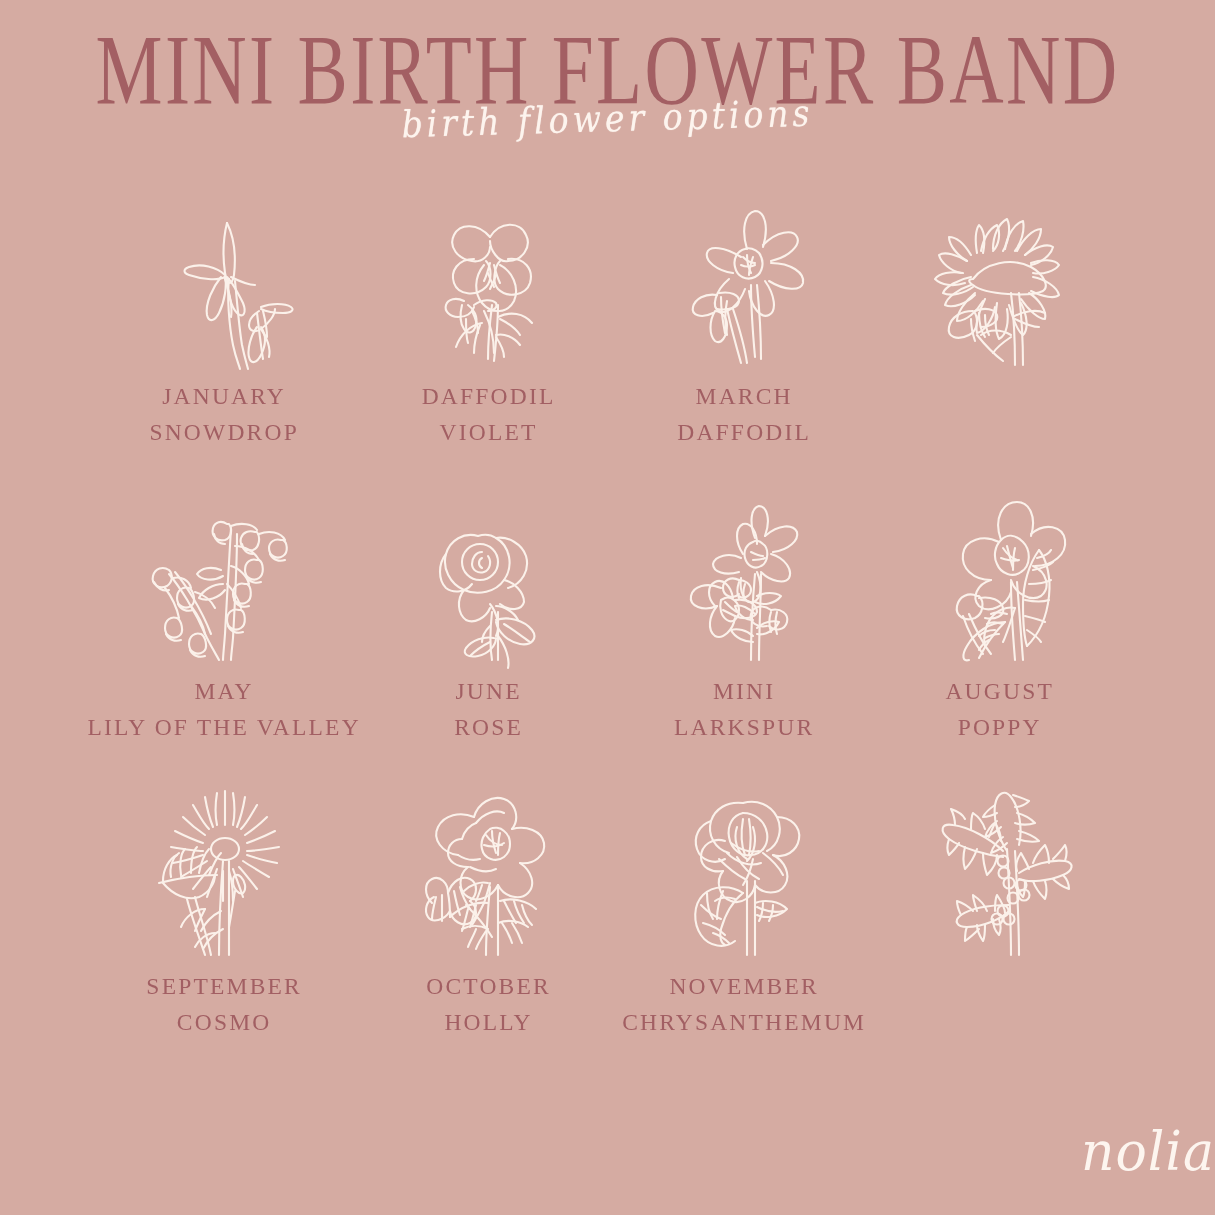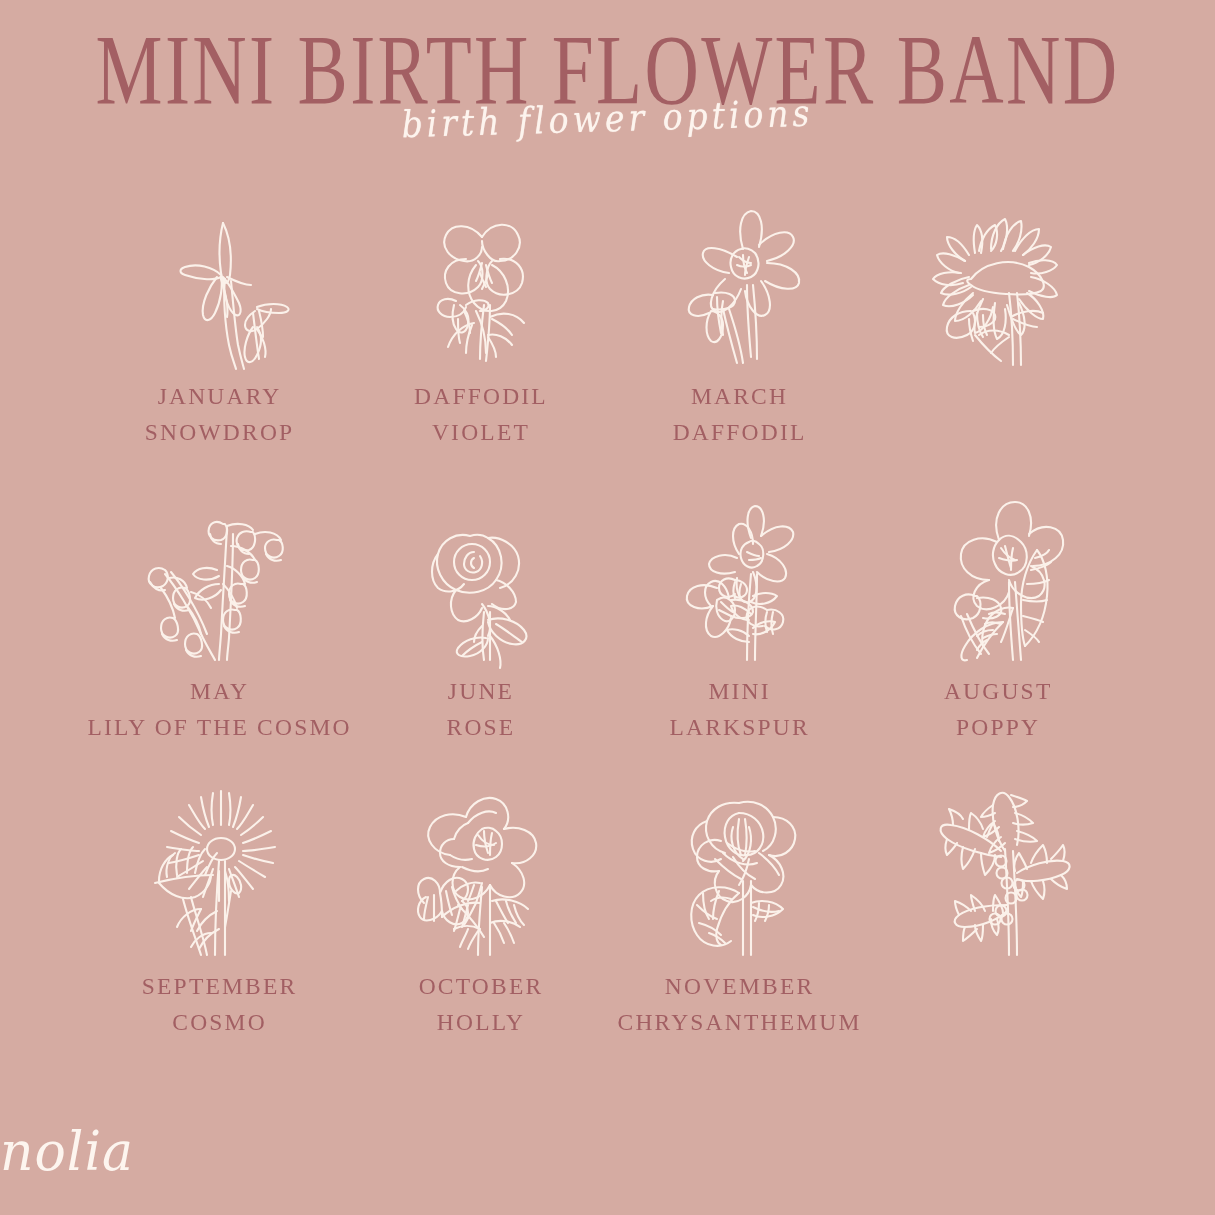--- a/index.html
+++ b/index.html
@@ -76,21 +76,21 @@
     font-size:23.5px;
     line-height:1.52;
     font-weight:400;
     white-space:nowrap;
   }
 
   
   .footer{
     position:absolute;
     left:0; right:0; bottom:34px;
-    text-align:left;
+    text-align:right;
   }
   .logo{
     font-family:"DejaVu Serif", serif;
     font-style:italic;
     font-size:52px;
     letter-spacing:1px;
     color:#fdf5ef;
     transform:scaleY(1.05);
     display:inline-block;
   }
@@ -278,21 +278,21 @@
           <path d="M38 130 C32 128 26 132 26 140 C26 148 34 152 40 148 C46 144 42 132 38 130 Z"></path>
           <path d="M27 146 C30 152 36 154 42 152"></path>
           <path d="M52 118 C58 126 64 136 66 146"></path>
           <path d="M62 146 C56 144 50 148 50 156 C50 164 58 168 64 164 C70 160 66 148 62 146 Z"></path>
           <path d="M51 162 C54 168 60 170 66 168"></path>
           <path d="M56 104 C64 106 72 112 76 120"></path>
         </svg>
       </div>
       <div class="labels">
         <span class="month">MAY</span>
-        <span class="flower">LILY OF THE COSMO</span>
+        <span class="flower">LILY OF THE VALLEY</span>
       </div>
     </div>
 
     <div class="cell">
       <div class="art">
         <svg viewBox="0 0 170 172">
           <path d="M74 48 C60 44 46 52 42 66 C38 80 46 96 60 102 C74 108 92 104 100 92 C110 78 106 58 92 50 C86 46 80 46 74 48 Z"></path>
           <path d="M76 56 C66 56 58 64 58 74 C58 84 66 92 76 92 C86 92 94 84 94 74 C94 64 86 56 76 56 Z"></path>
           <path d="M78 64 C72 64 68 70 68 76 C68 82 74 86 80 84 C86 82 88 74 84 68"></path>
           <path d="M78 70 C74 72 74 78 78 80"></path>

